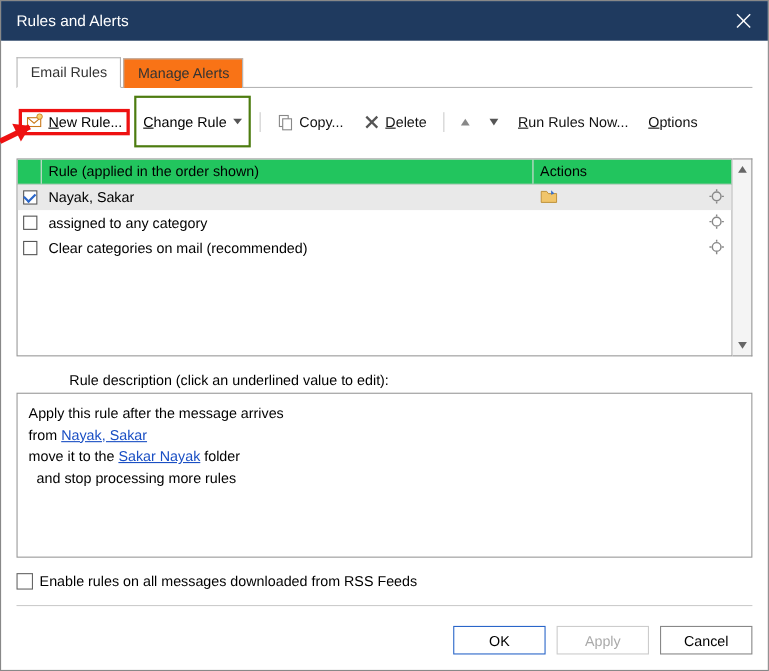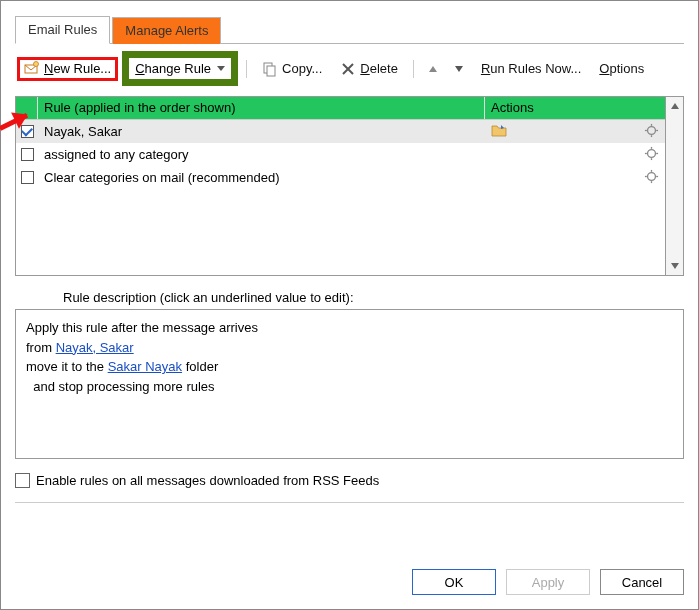--- a/index.html
+++ b/index.html
@@ -48,23 +48,23 @@
     padding:3px 6px;
     color:#111;
     border:1px solid transparent;
   }
   .newrule-frame {
     border:3px solid #e11;
     padding:1px 4px;
     display:inline-flex; align-items:center; gap:4px;
   }
   .changerule-frame {
-    border:7px solid #4d7c0f;
+    border:2px solid #4d7c0f;
     display:inline-flex; align-items:center; gap:4px;
-    padding:3px 6px;
+    padding:14px 6px;
   }
   .sep { width:1px; height:18px; background:#ccc; margin:0 4px; }
   .ul-first-letter { text-decoration: none; }
   .ul-first-letter::first-letter { text-decoration: underline; }
   .dropdown-caret { width:0;height:0;border-left:4px solid transparent;border-right:4px solid transparent;border-top:5px solid #555; display:inline-block; margin-left:2px;}
   .tri-up { width:0;height:0;border-left:4px solid transparent;border-right:4px solid transparent;border-bottom:6px solid #888; display:inline-block;}
   .tri-down { width:0;height:0;border-left:4px solid transparent;border-right:4px solid transparent;border-top:6px solid #555; display:inline-block;}
   .ico { width:16px; height:16px; display:inline-flex; align-items:center; justify-content:center; }
   .ico svg { width:16px; height:16px; }
 
@@ -152,20 +152,29 @@
     border-bottom:9px solid transparent;
     border-left:14px solid #e11;
   }
 </style>
 </head>
 <body>
 
 <div class="dialog">
   <div class="arrow"></div>
 
+  <div class="titlebar">
+    <span class="title">Rules and Alerts</span>
+    <span class="close-x">
+      <svg viewBox="0 0 14 14">
+          <line x1="1" y1="1" x2="13" y2="13" stroke="#fff" stroke-width="1.3"></line>
+          <line x1="13" y1="1" x2="1" y2="13" stroke="#fff" stroke-width="1.3"></line>
+        </svg>
+    </span>
+  </div>
 
   <div class="body">
     <div class="tabs">
       <div class="tab active">Email Rules</div>
       <div class="tab">Manage Alerts</div>
     </div>
 
     <div class="toolbar">
       <span class="newrule-frame">
         <span class="ico">

